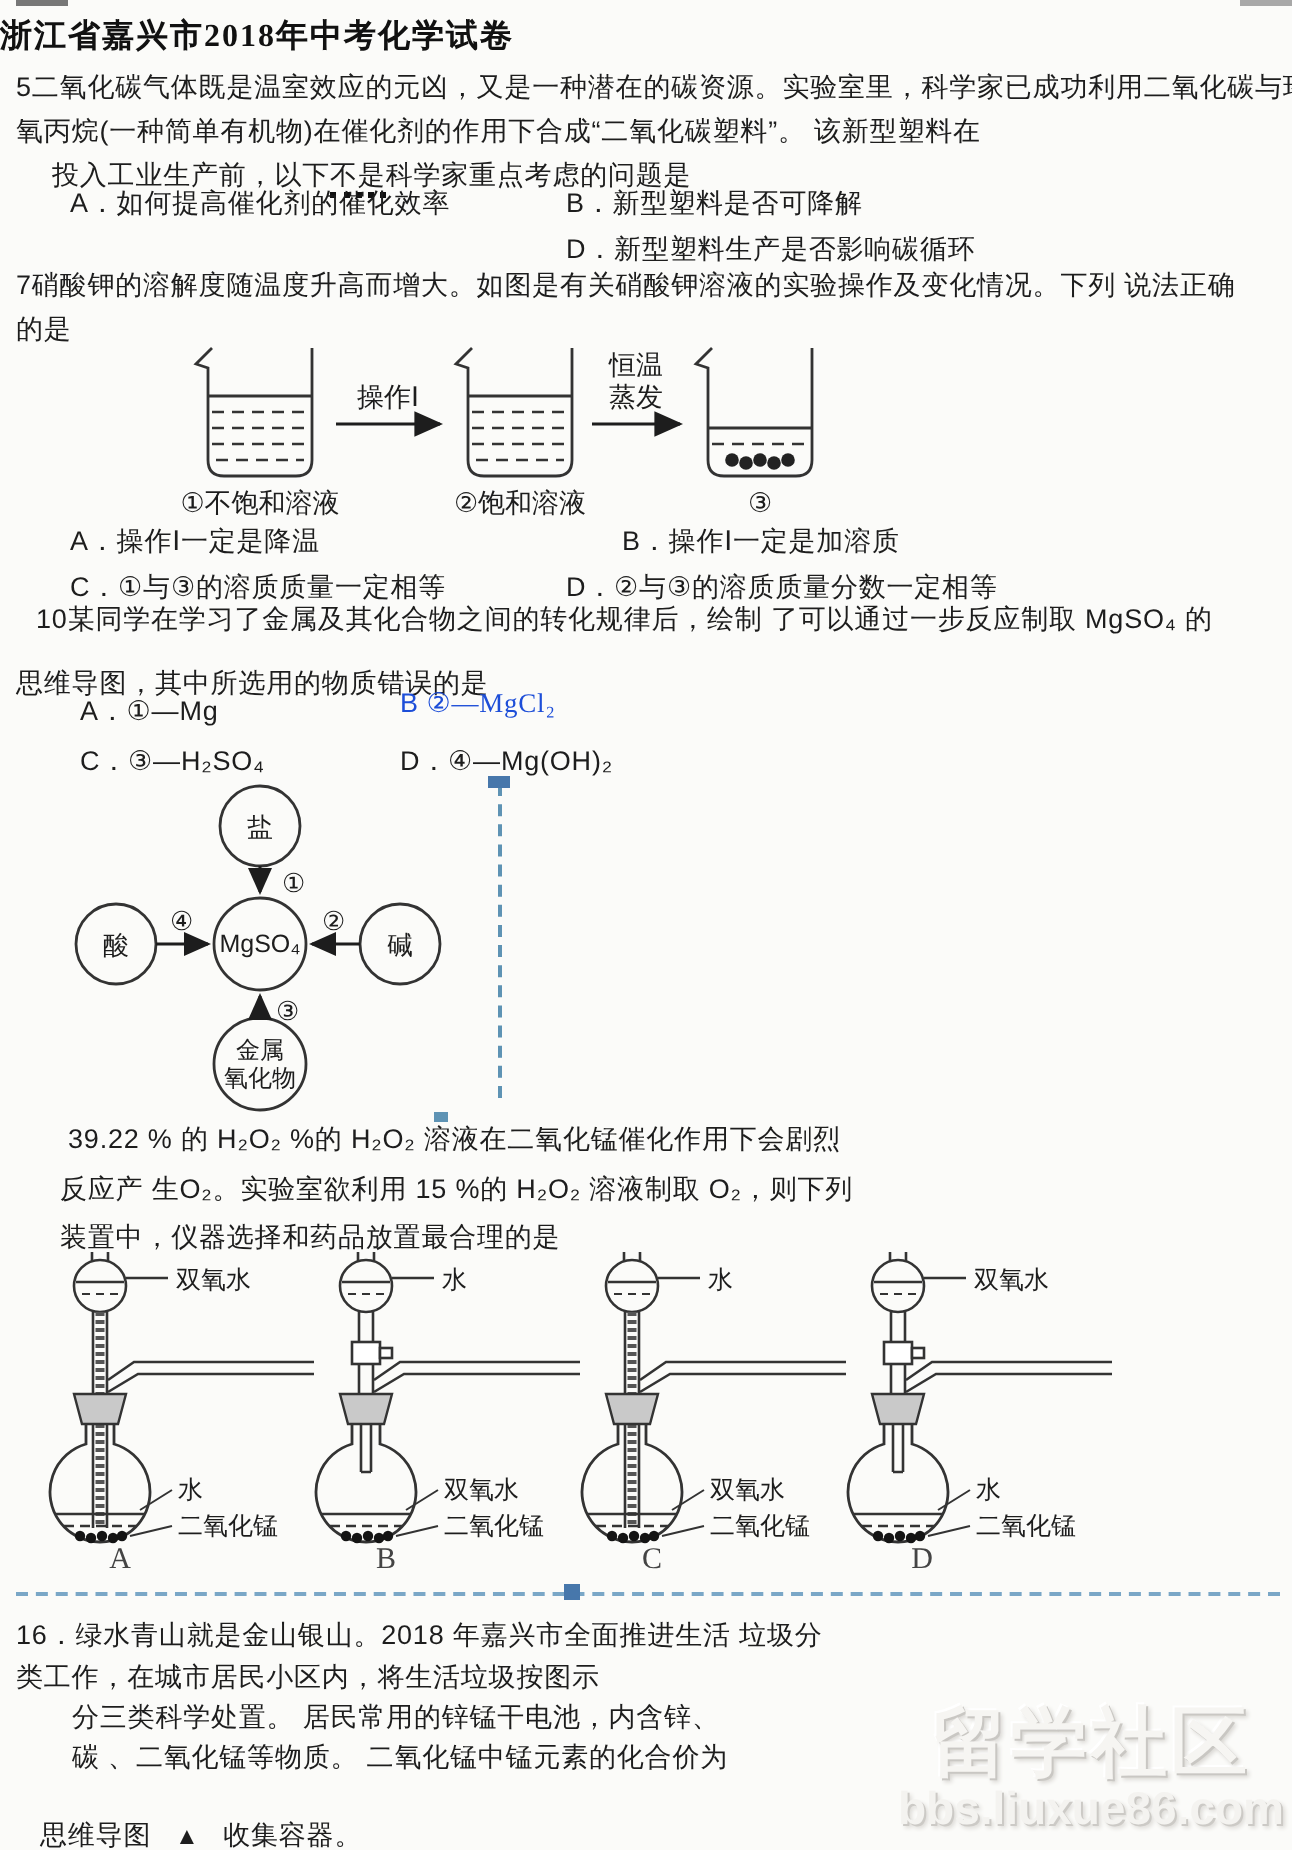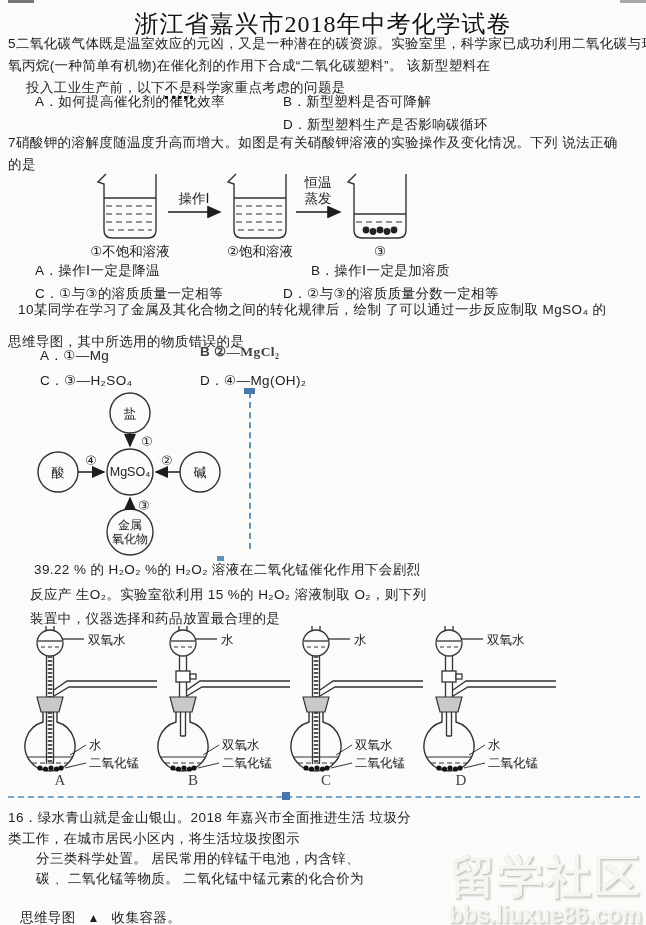--- a/index.html
+++ b/index.html
@@ -6,23 +6,23 @@
   html,body { background:#e9e9e7; }
   #page {
     position:relative; width:646px; height:925px; margin:0 auto;
     background:#fbfbf9; overflow:hidden;
     font-family:"Liberation Sans","DejaVu Sans",sans-serif;
     color:#1d1d1d;
   }
   .line { position:absolute; white-space:nowrap; font-size:13.5px; letter-spacing:0.4px; line-height:20px; }
   .opt  { position:absolute; white-space:nowrap; font-size:13.5px; letter-spacing:0.4px; }
   .title {
-    position:absolute; top:8px; left:0; width:100%; text-align:center;
+    position:absolute; top:8px; left:0; width:100%; 
     font-family:"Liberation Serif","DejaVu Serif",serif;
-    font-size:24px; font-weight:normal; letter-spacing:1px; color:#111;
+    font-size:16px; font-weight:bold; letter-spacing:1px; color:#111;
   }
   .emph { border-bottom:3px dotted #111; padding-bottom:1px; }
   .blank {
     display:inline-block; min-width:36px; text-align:center;
     border-bottom:2px solid #111; line-height:13px; font-size:12px;
   }
   .corner-mark { position:absolute; height:3px; }
   .vdash {
     position:absolute; left:249px; top:392px; height:157px; width:0;
     border-left:2px dashed #5e93b4;
@@ -35,24 +35,24 @@
   .hdash-sq { position:absolute; left:282px; top:792px; width:8px; height:8px; background:#4777ab; }
   .bluedot { position:absolute; left:217px; top:556px; width:7px; height:5px; background:#5e93b4; }
   svg { position:absolute; overflow:visible; }
   svg text { font-family:"Liberation Sans","DejaVu Sans",sans-serif; fill:#1d1d1d; }
   .apparatus { position:absolute; left:8px; top:624px; width:636px; height:170px; }
   .apparatus svg { position:absolute; top:0; }
   .app-letter {
     position:absolute; top:148px; width:24px; text-align:center;
     font-family:"Liberation Serif","DejaVu Serif",serif; font-size:15px; color:#444;
   }
-  .serifopt { font-family:"Liberation Serif","DejaVu Serif",serif; color:#404040;font-weight:bold; }
+  .serifopt { font-family:"Liberation Serif","DejaVu Serif",serif; color:#1d4ed8; }
   .watermark { position:absolute; right:4px; top:846px; text-align:center; pointer-events:none; }
   .wm1 {
-    font-size:46px; font-weight:bold; letter-spacing:2px; color:#f6f5f2;
+    font-size:38px; font-weight:bold; letter-spacing:2px; color:#f6f5f2;
     text-shadow:1px 1px 0 #c9c7c3, 2px 2px 2px #d9d7d3, -1px -1px 0 #ffffff;
   }
   .wm2 {
     font-size:23px; font-weight:bold; margin-top:-6px; color:#f4f3f0;
     text-shadow:1px 1px 0 #cccac6, 2px 2px 2px #dddbd7;
   }
 </style>
 </head>
 <body>
 

